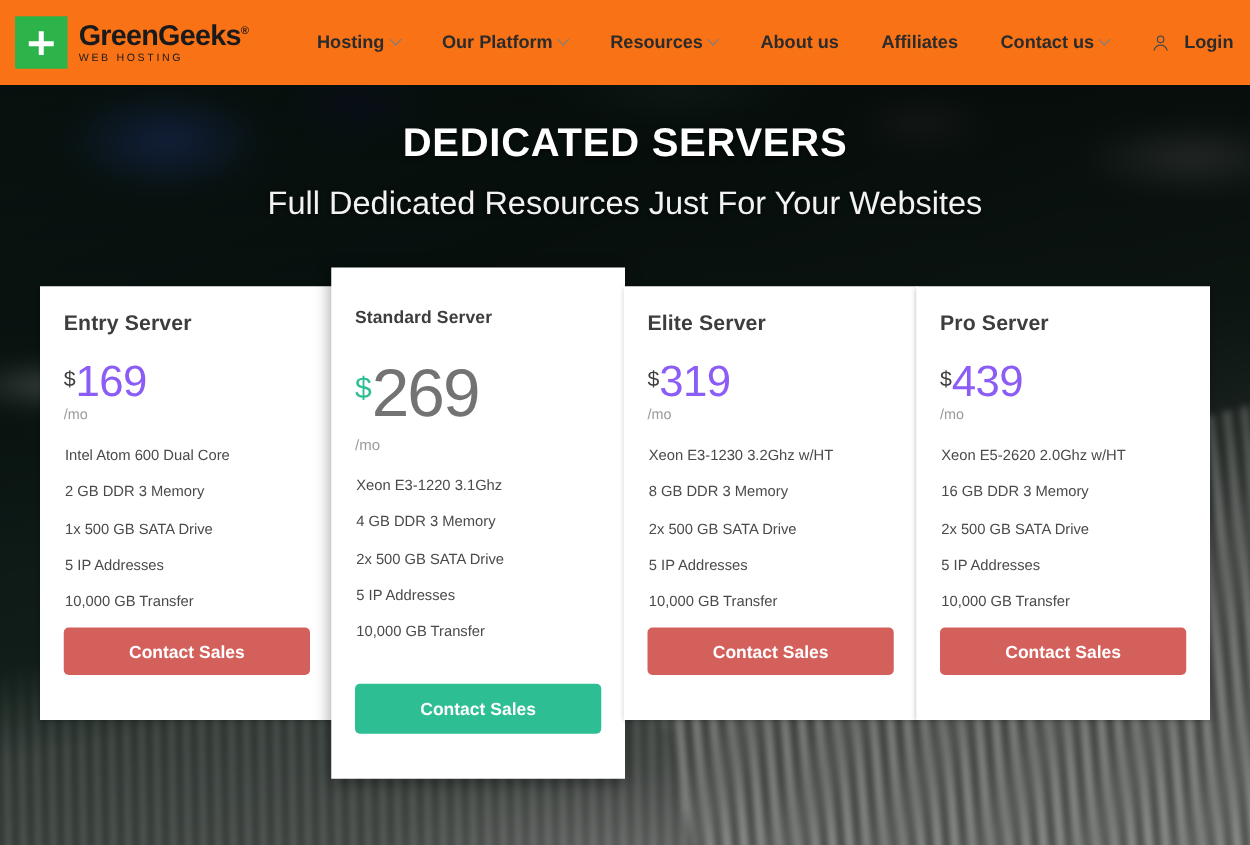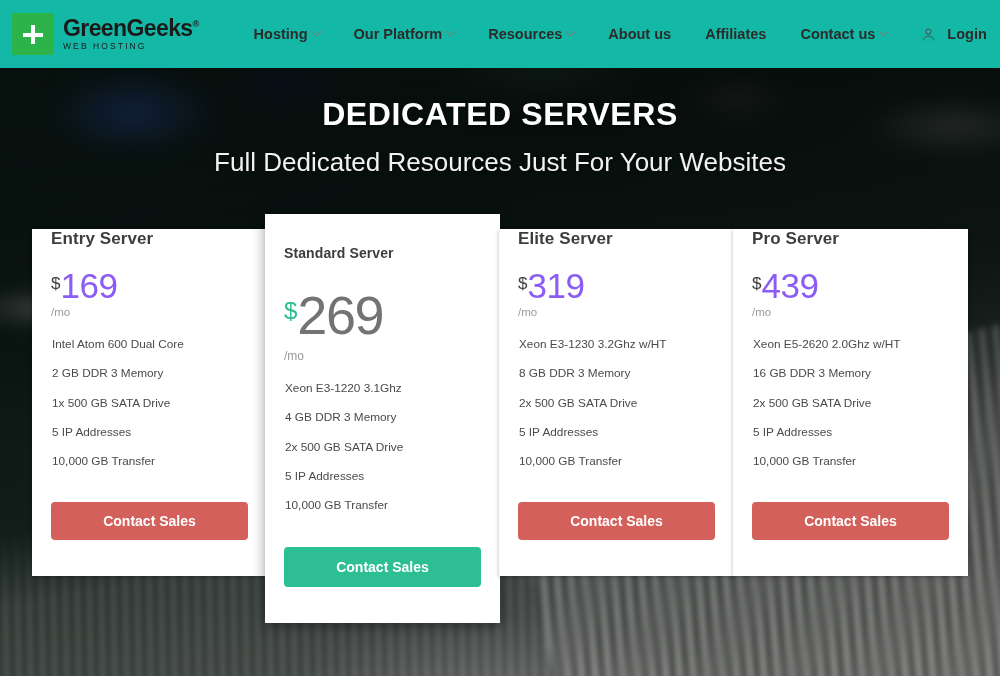--- a/index.html
+++ b/index.html
@@ -63,21 +63,21 @@
   }
   #hero-bg .darkveil {
     position: absolute; inset: 0;
     background: linear-gradient(to bottom, rgba(0,0,0,.55) 0%, rgba(0,0,0,.42) 28%, rgba(0,0,0,.18) 60%, rgba(0,0,0,.06) 100%);
   }
 
   
   #navbar {
     position: absolute; left: 0; top: 0;
     width: 1000px; height: 68px;
-    background: #14b8a6;
+    background: #f97316;
     z-index: 40;
   }
   #navbar .inner {
     display: flex; align-items: center; height: 68px;
     padding: 0 16px 0 12px;
   }
   .logo { display: flex; align-items: center; gap: 9px; }
   .logo-mark {
     width: 42px; height: 42px; background: #2CB34A;
     position: relative; flex: 0 0 auto; border-radius: 1px;
@@ -130,21 +130,21 @@
     box-shadow: 0 1px 4px rgba(0,0,0,.28);
   }
   .card.reg { top: 229px; width: 235px; height: 347px; }
   .card.feat {
     top: 214px; width: 235px; height: 409px; left: 265px;
     box-shadow: 0 3px 12px rgba(0,0,0,.4);
   }
   .c0 { left: 32px; }  .c2 { left: 499px; }  .c3 { left: 733px; }
 
   .card-body { padding: 0 19px; }
-  .card.reg .card-body { }
+  .card.reg .card-body { padding-top: 20px; }
   .card.feat .card-body { padding-top: 31px; }
 
   .plan-name {
     font-size: 17px; font-weight: bold; color: #3d3d3d; letter-spacing: .1px;
   }
   .card.feat .plan-name { font-size: 14px; }
 
   .price-wrap { margin-top: 19px; }
   .card.feat .price-wrap { margin-top: 27px; }
   .price-line { display: flex; align-items: flex-start; line-height: 1; }

